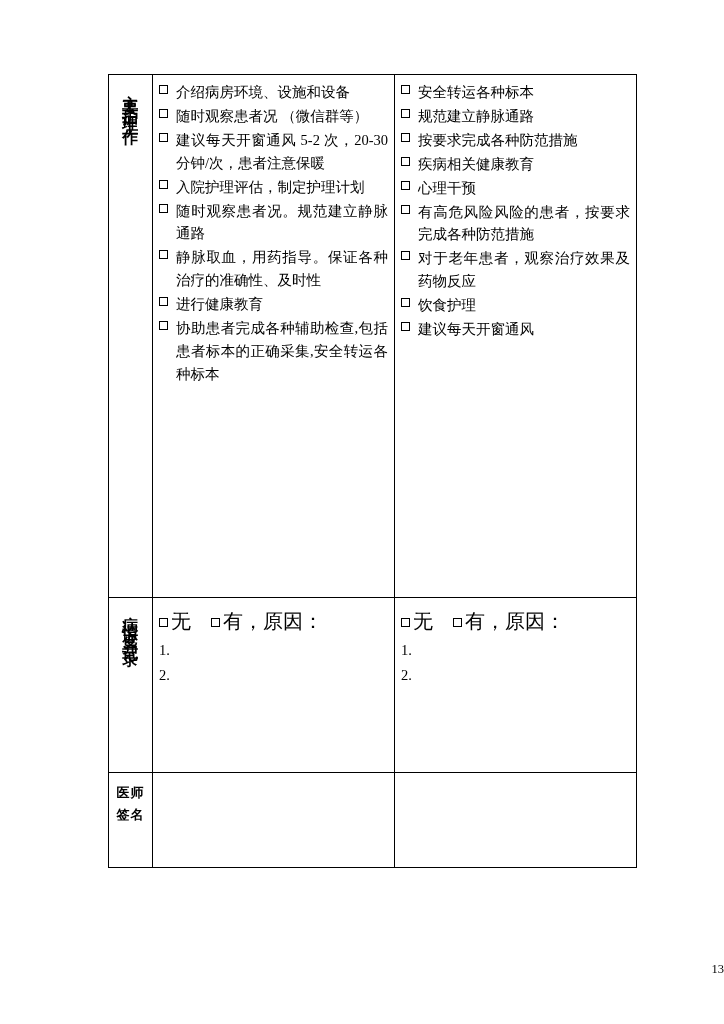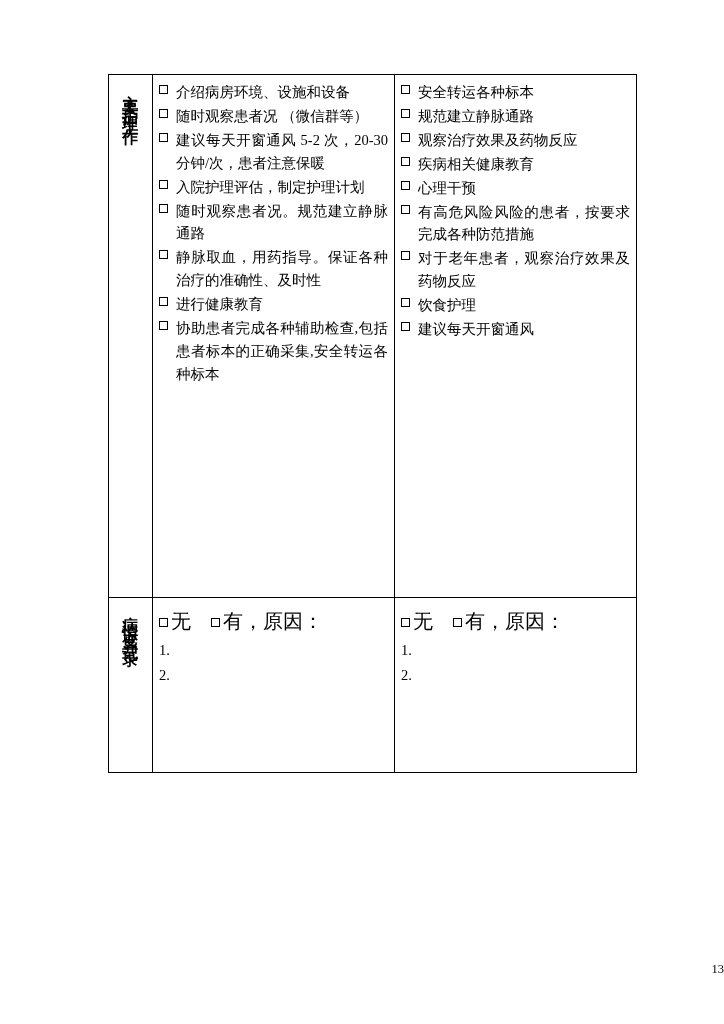--- a/index.html
+++ b/index.html
@@ -148,21 +148,21 @@
               <li><span class="box"></span><span>随时观察患者况。规范建立静脉通路</span></li>
               <li><span class="box"></span><span>静脉取血，用药指导。保证各种治疗的准确性、及时性</span></li>
               <li><span class="box"></span><span>进行健康教育</span></li>
               <li><span class="box"></span><span>协助患者完成各种辅助检查,包括患者标本的正确采集,安全转运各种标本</span></li>
             </ul>
           </td>
           <td>
             <ul class="chk">
               <li><span class="box"></span><span>安全转运各种标本</span></li>
               <li><span class="box"></span><span>规范建立静脉通路</span></li>
-              <li><span class="box"></span><span>观察治疗效果及药物反应</span></li>
+              <li><span class="box"></span><span>按要求完成各种防范措施</span></li>
               <li><span class="box"></span><span>疾病相关健康教育</span></li>
               <li><span class="box"></span><span>心理干预</span></li>
               <li><span class="box"></span><span>有高危风险风险的患者，按要求完成各种防范措施</span></li>
               <li><span class="box"></span><span>对于老年患者，观察治疗效果及药物反应</span></li>
               <li><span class="box"></span><span>饮食护理</span></li>
               <li><span class="box"></span><span>建议每天开窗通风</span></li>
             </ul>
           </td>
         </tr>
 
@@ -180,18 +180,25 @@
           <td>
             <div class="variance-line">
               <span class="ibox"></span><span>无</span><span class="gapspace"></span><span class="ibox"></span><span>有，原因：</span>
             </div>
             <div class="numline">1.</div>
             <div class="numline">2.</div>
           </td>
         </tr>
 
 
+        <tr>
+          <td class="vlabel sig cell-sign">
+            <span class="stext">医师签名</span>
+          </td>
+          <td></td>
+          <td></td>
+        </tr>
       </tbody>
     </table>
   </div>
 
   <div class="page-number">13</div>
 </div>
 
 </body></html>

